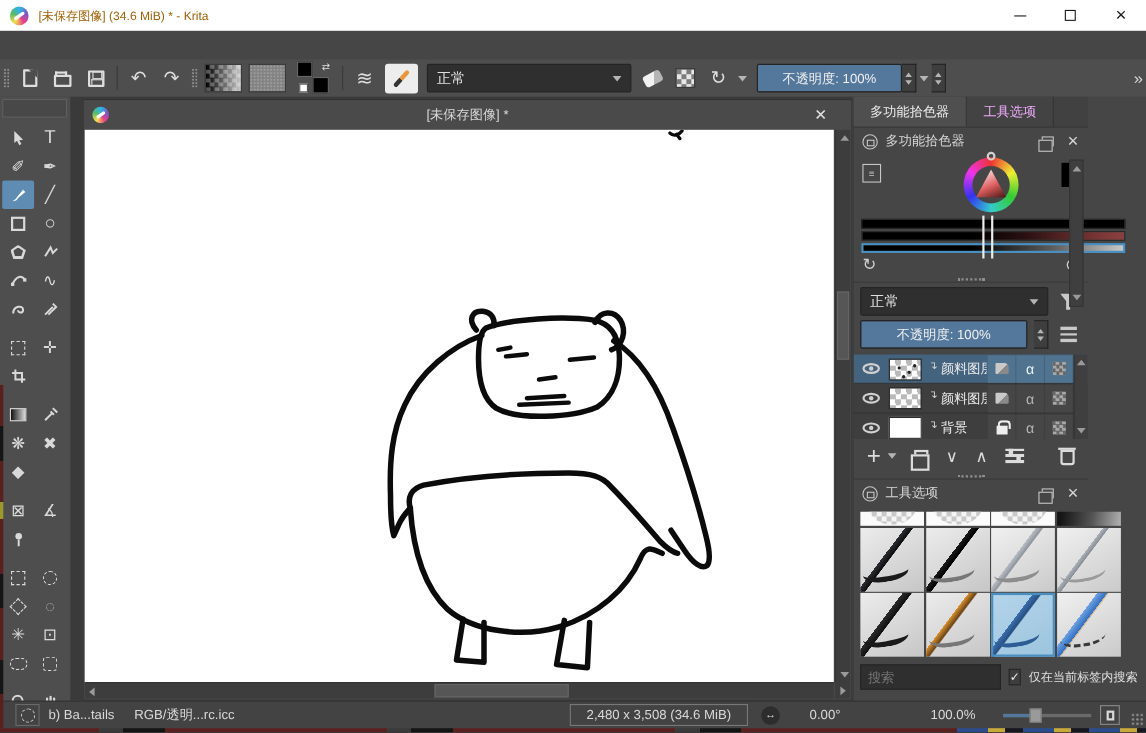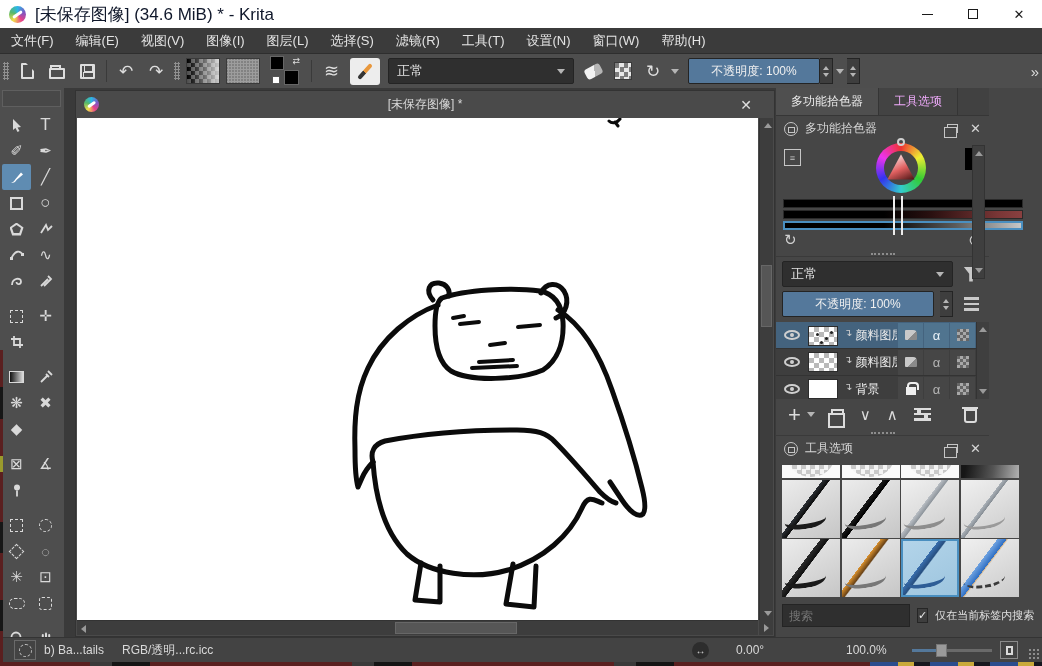--- a/index.html
+++ b/index.html
@@ -4,21 +4,21 @@
 <style>
 *{box-sizing:border-box;margin:0;padding:0}
 body{margin:0;background:#222}
 .app{position:relative;width:1042px;height:666px;overflow:hidden;background:#464646;
   font-family:"Liberation Sans","DejaVu Sans",sans-serif;color:#d6d6d6}
 
 .titlebar{position:absolute;left:0;top:0;width:100%;height:28px;background:#fff;display:flex;align-items:center}
 .app-logo{width:17px;height:17px;border-radius:50%;margin-left:9px;position:relative;
   background:conic-gradient(#2bb7e8,#7e57c2,#e8418a,#f3e04a,#57b86a,#2bb7e8)}
 .app-logo::after{content:"";position:absolute;left:3px;top:7px;width:11px;height:3px;background:#fff;border-radius:2px;transform:rotate(-35deg)}
-.title-text{margin-left:9px;font-size:17px;color:#0f172a}
+.title-text{margin-left:9px;font-size:11px;color:#a16207}
 .win-controls{margin-left:auto;display:flex;height:100%}
 .win-btn{width:46px;height:100%;display:flex;align-items:center;justify-content:center;color:#1a1a1a;font-size:13px}
 .min-glyph{width:11px;height:1px;background:#1a1a1a}
 .max-glyph{width:10px;height:10px;border:1px solid #1a1a1a}
 
 .menubar{position:absolute;left:0;top:28px;width:100%;height:26px;background:#3b3b3b;display:flex;align-items:center;border-bottom:1px solid #2e2e2e}
 .menu-item{padding:0 11px;font-size:13px;color:#e4e4e4;line-height:25px}
 
 .toolbar{position:absolute;left:0;top:54px;width:100%;height:34px;background:#4e4e4e;display:flex;align-items:center}
 .tb-grip{width:6px;height:18px;margin:0 3px;background-image:radial-gradient(#909090 1px,transparent 1.2px);background-size:3px 3px}
@@ -225,33 +225,20 @@
       <div class="win-btn">
           <span class="min-glyph"></span>
         </div>
       <div class="win-btn">
           <span class="max-glyph"></span>
         </div>
       <div class="win-btn">✕</div>
     </div>
   </div>
 
-  <div class="menubar">
-    <span class="menu-item">文件(F)</span>
-    <span class="menu-item">编辑(E)</span>
-    <span class="menu-item">视图(V)</span>
-    <span class="menu-item">图像(I)</span>
-    <span class="menu-item">图层(L)</span>
-    <span class="menu-item">选择(S)</span>
-    <span class="menu-item">滤镜(R)</span>
-    <span class="menu-item">工具(T)</span>
-    <span class="menu-item">设置(N)</span>
-    <span class="menu-item">窗口(W)</span>
-    <span class="menu-item">帮助(H)</span>
-  </div>
 
   <div class="toolbar">
     <span class="tb-grip"></span>
     <span class="tb-btn">
         <i class="i-new"></i>
       </span>
     <span class="tb-btn">
         <i class="i-open"></i>
       </span>
     <span class="tb-btn">
@@ -639,20 +626,21 @@
       <span class="scope-label">仅在当前标签内搜索</span>
     </div>
   </div>
 
   <div class="statusbar">
     <span class="sb sel-ic-box">
         <i class="sel-ic"></i>
       </span>
     <span class="sb" style="left:44px">b) Ba...tails</span>
     <span class="sb" style="left:122px">RGB/透明...rc.icc</span>
+    <span class="sb dims-box">2,480 x 3,508 (34.6 MiB)</span>
     <span class="sb rot-ic">↔</span>
     <span class="sb" style="left:736px">0.00°</span>
     <span class="sb" style="left:846px">100.0%</span>
     <span class="sb zoom-slider">
       <i class="zoom-fill"></i>
       <i class="zoom-handle"></i>
     </span>
     <span class="sb fit-btn">
         <i></i>
       </span>

